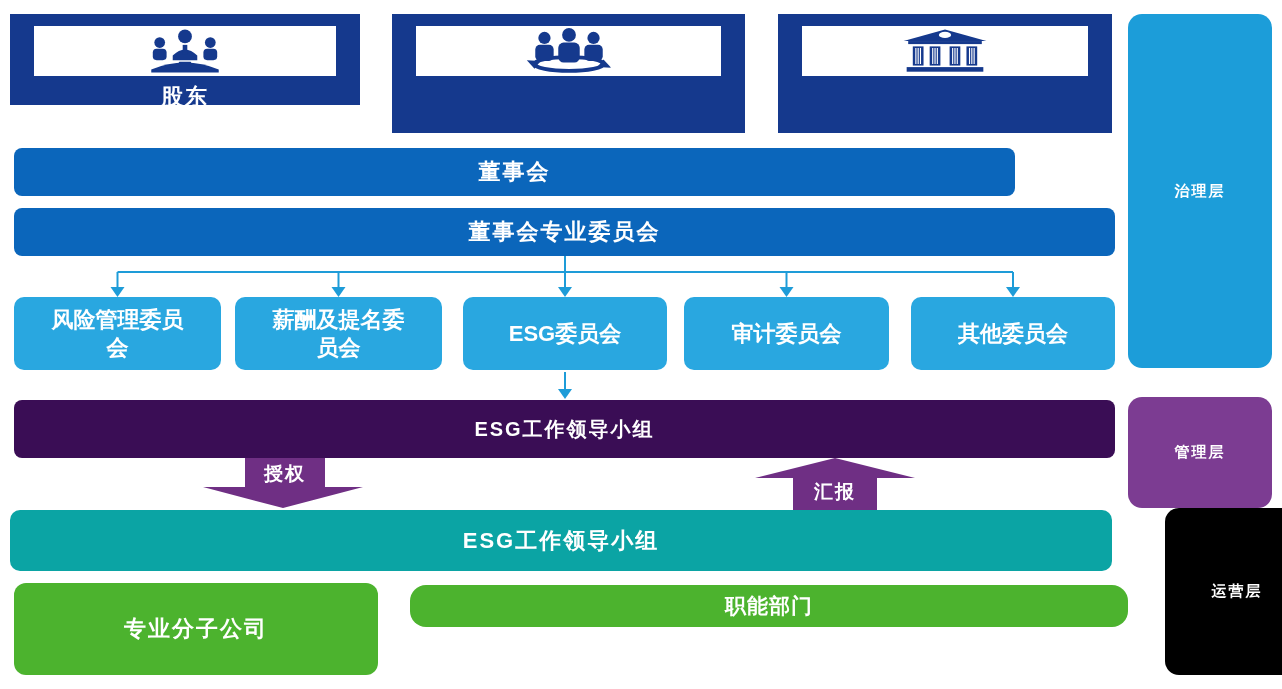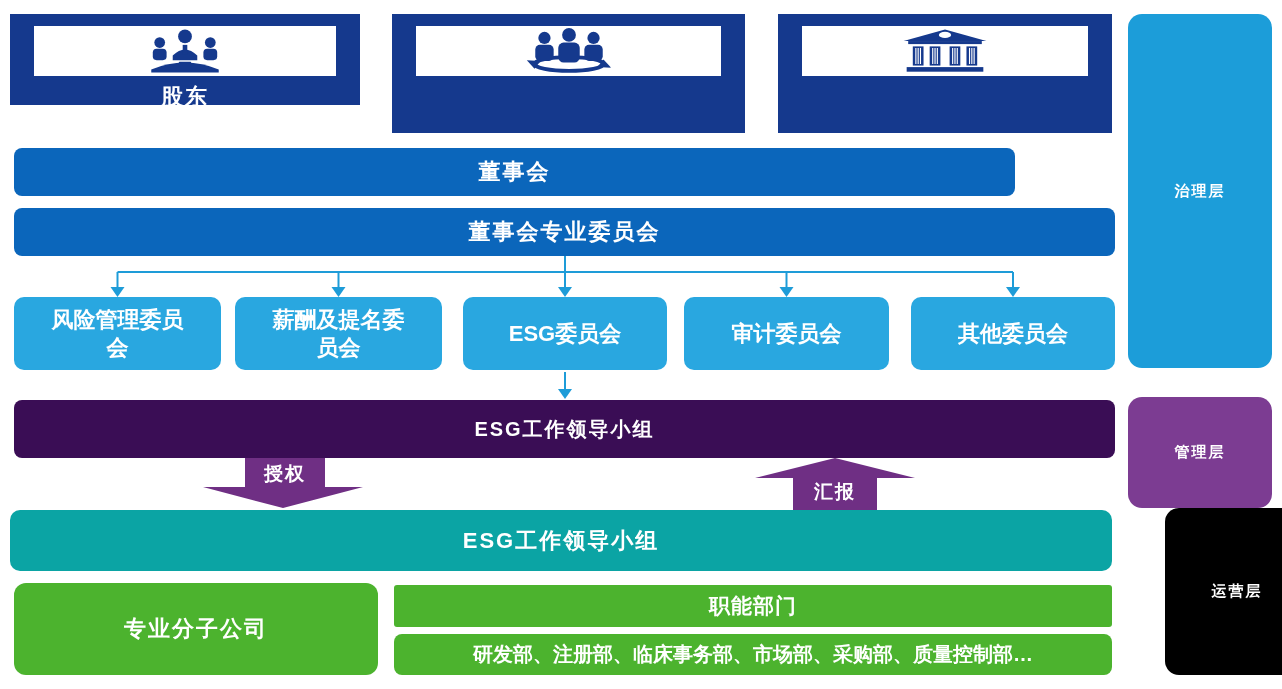--- a/index.html
+++ b/index.html
@@ -13,21 +13,21 @@
   
   .stakebox{background:#15398d;color:#fff;display:flex;flex-direction:column;}
   .stakebox .iconstrip{position:absolute;left:24px;right:24px;top:12px;height:50px;background:#ffffff;display:flex;align-items:center;justify-content:center;}
   .stakebox .boxlabel{position:absolute;left:0;right:0;top:74px;bottom:0;display:flex;align-items:center;justify-content:center;font-size:22px;font-weight:bold;letter-spacing:2px;}
 
   .bar{background:#0b66bb;border-radius:8px;font-size:22px;letter-spacing:2px;}
   .committee{background:#29a7e0;border-radius:10px;font-size:22px;line-height:1.25;padding:0 30px;}
   .leadbar{background:#3a0d55;border-radius:8px;font-size:20px;letter-spacing:2px;}
   .execbar{background:#0ba4a4;border-radius:10px;font-size:22px;letter-spacing:2px;}
   .greenbox{background:#4cb32e;border-radius:12px;font-size:22px;letter-spacing:2px;}
-  .greenbar{background:#4cb32e;border-radius:3px;font-size:21px;letter-spacing:1px;}
+  .greenbar{background:#4cb32e;border-radius:16px;font-size:21px;letter-spacing:1px;margin-left:16px;}
   .deptbar{background:#4cb32e;border-radius:8px;font-size:20px;letter-spacing:0;}
 
   .layerbox{border-radius:14px;font-size:15px;letter-spacing:2px;}
   .layer-governance{background:#1c9dd9;}
   .layer-management{background:#7c3c92;}
   .layer-operations{background:#000000;margin-left:37px;}
 
   .overlay{position:absolute;left:0;top:0;pointer-events:none;}
   .arrowlabel{position:absolute;color:#fff;font-size:19px;font-weight:bold;text-align:center;letter-spacing:2px;}
 </style>
@@ -163,23 +163,20 @@
   <div class="abs node execbar" style="left:10px;top:510px;width:1102px;height:61px;">
     <span>ESG工作领导小组</span>
   </div>
 
   <div class="abs node greenbox" style="left:14px;top:583px;width:364px;height:92px;">
     <span>专业分子公司</span>
   </div>
   <div class="abs node greenbar" style="left:394px;top:585px;width:718px;height:42px;">
     <span>职能部门</span>
   </div>
-  <div class="abs node deptbar" style="left:394px;top:634px;width:718px;height:41px;">
-    <span>研发部、注册部、临床事务部、市场部、采购部、质量控制部…</span>
-  </div>
 
   <div class="abs node layerbox layer-governance" style="left:1128px;top:14px;width:144px;height:354px;">
     <span>治理层</span>
   </div>
   <div class="abs node layerbox layer-management" style="left:1128px;top:397px;width:144px;height:111px;">
     <span>管理层</span>
   </div>
   <div class="abs node layerbox layer-operations" style="left:1128px;top:508px;width:144px;height:167px;">
     <span>运营层</span>
   </div>

